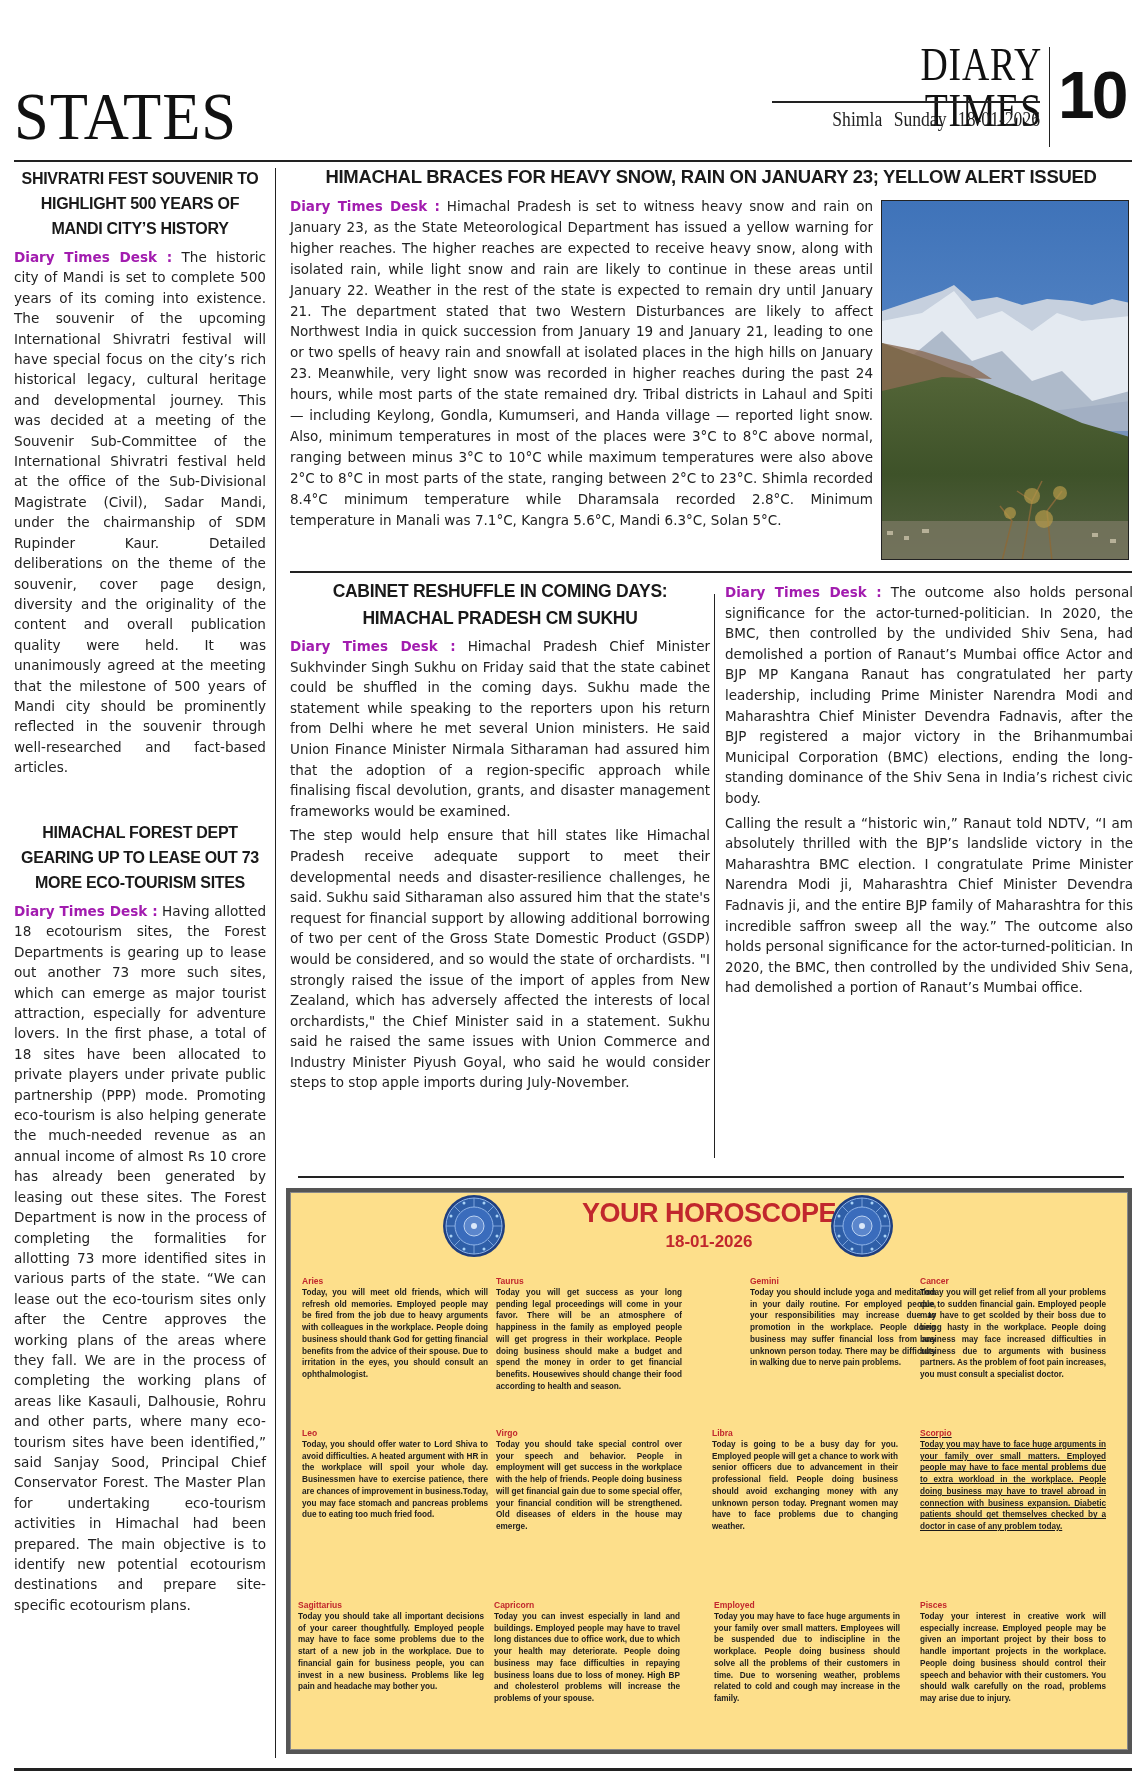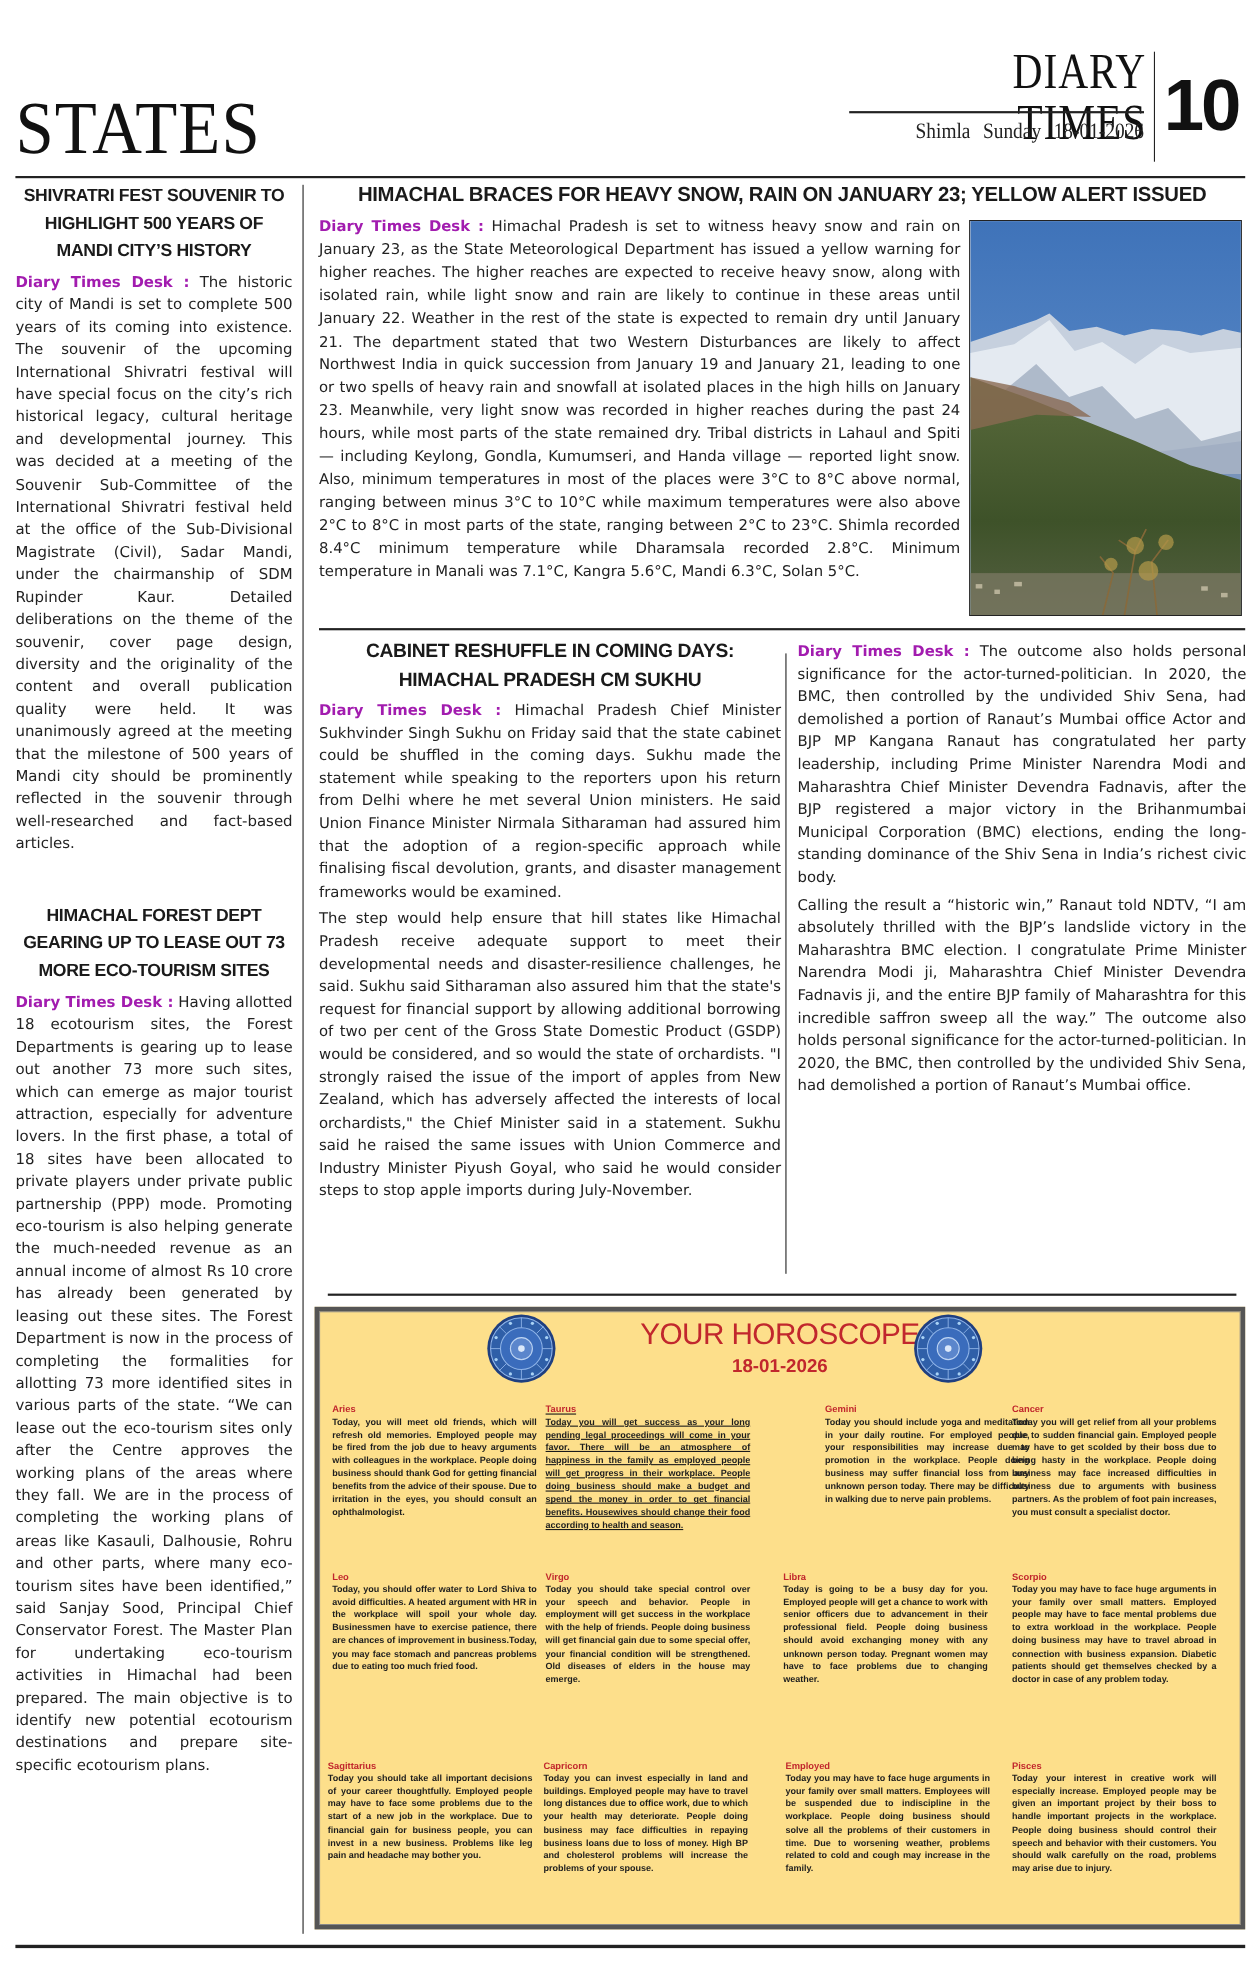--- a/index.html
+++ b/index.html
@@ -37,21 +37,21 @@
   .photo { left: 881px; top: 200px; width: 248px; height: 360px; border: 1px solid #222; overflow: hidden; }
 
   .mid-article { left: 290px; top: 578px; width: 420px; }
   .right-article { left: 725px; top: 578px; width: 408px; }
   .mid-article h2.headline, .right-article h2.headline { font-size: 17.5px; line-height: 27px; }
   .mid-article p.body, .right-article p.body { font-size: 13.5px; line-height: 20.6px; margin-top: 4px; }
   p.body + p.body { }
 
   
   .horo { left: 286px; top: 1188px; width: 846px; height: 566px; background: #fddf8b; border: 4px solid #555; box-shadow: inset 0 0 0 1px #888; }
-  .horo-title { left: 0; width: 100%; top: 6px; text-align: center; font-family: "Liberation Sans", sans-serif; font-weight: normal; font-size: 27px; color: #c1272d; letter-spacing: -0.5px; }
+  .horo-title { left: 0; width: 100%; top: 6px; text-align: center; font-family: "Liberation Sans", sans-serif; font-weight: bold; font-size: 27px; color: #c1272d; letter-spacing: -0.5px; }
   .horo-date { left: 0; width: 100%; top: 40px; text-align: center; font-family: "Liberation Sans", sans-serif; font-weight: bold; font-size: 17px; color: #c1272d; }
   .wheel { top: 2px; width: 64px; height: 64px; }
   .sign { width: 186px; }
   .sign-name { font-family: "Liberation Sans", sans-serif; font-weight: bold; font-size: 8.5px; color: #c1272d; line-height: 11px; }
   .sign-text { font-family: "Liberation Sans", sans-serif; font-weight: bold; font-size: 8.2px; line-height: 11.7px; color: #1d1d1d; text-align: justify; }
 </style>
 </head>
 <body>
 
 <div class="abs section-title">STATES</div>
@@ -204,21 +204,21 @@
           <circle cx="9" cy="22" r="1.5"></circle>
         </g>
       <circle cx="32" cy="32" r="3" fill="#dbe8fa"></circle>
     </svg>
   </div>
 
   <div class="abs sign" style="left:12px; top:84px;">
     <div class="sign-name">Aries</div>
     <div class="sign-text">Today, you will meet old friends, which will refresh old memories. Employed people may be fired from the job due to heavy arguments with colleagues in the workplace. People doing business should thank God for getting financial benefits from the advice of their spouse. Due to irritation in the eyes, you should consult an ophthalmologist.</div>
   </div>
-  <div class="abs sign" style="left:206px; top:84px;text-decoration:underline;">
+  <div class="abs sign" style="left:206px; top:84px;">
     <div class="sign-name">Taurus</div>
     <div class="sign-text">Today you will get success as your long pending legal proceedings will come in your favor. There will be an atmosphere of happiness in the family as employed people will get progress in their workplace. People doing business should make a budget and spend the money in order to get financial benefits. Housewives should change their food according to health and season.</div>
   </div>
   <div class="abs sign" style="left:428px; top:84px;margin-left:32px;">
     <div class="sign-name">Gemini</div>
     <div class="sign-text">Today you should include yoga and meditation in your daily routine. For employed people, your responsibilities may increase due to promotion in the workplace. People doing business may suffer financial loss from any unknown person today. There may be difficulty in walking due to nerve pain problems.</div>
   </div>
   <div class="abs sign" style="left:630px; top:84px;">
     <div class="sign-name">Cancer</div>
     <div class="sign-text">Today you will get relief from all your problems due to sudden financial gain. Employed people may have to get scolded by their boss due to being hasty in the workplace. People doing business may face increased difficulties in business due to arguments with business partners. As the problem of foot pain increases, you must consult a specialist doctor.</div>
@@ -229,21 +229,21 @@
     <div class="sign-text">Today, you should offer water to Lord Shiva to avoid difficulties. A heated argument with HR in the workplace will spoil your whole day. Businessmen have to exercise patience, there are chances of improvement in business.Today, you may face stomach and pancreas problems due to eating too much fried food.</div>
   </div>
   <div class="abs sign" style="left:206px; top:236px;">
     <div class="sign-name">Virgo</div>
     <div class="sign-text">Today you should take special control over your speech and behavior. People in employment will get success in the workplace with the help of friends. People doing business will get financial gain due to some special offer, your financial condition will be strengthened. Old diseases of elders in the house may emerge.</div>
   </div>
   <div class="abs sign" style="left:422px; top:236px;">
     <div class="sign-name">Libra</div>
     <div class="sign-text">Today is going to be a busy day for you. Employed people will get a chance to work with senior officers due to advancement in their professional field. People doing business should avoid exchanging money with any unknown person today. Pregnant women may have to face problems due to changing weather.</div>
   </div>
-  <div class="abs sign" style="left:630px; top:236px;">
+  <div class="abs sign" style="left:630px; top:236px;text-decoration:underline;">
     <div class="sign-name">Scorpio</div>
     <div class="sign-text">Today you may have to face huge arguments in your family over small matters. Employed people may have to face mental problems due to extra workload in the workplace. People doing business may have to travel abroad in connection with business expansion. Diabetic patients should get themselves checked by a doctor in case of any problem today.</div>
   </div>
 
   <div class="abs sign" style="left:8px; top:408px;">
     <div class="sign-name">Sagittarius</div>
     <div class="sign-text">Today you should take all important decisions of your career thoughtfully. Employed people may have to face some problems due to the start of a new job in the workplace. Due to financial gain for business people, you can invest in a new business. Problems like leg pain and headache may bother you.</div>
   </div>
   <div class="abs sign" style="left:204px; top:408px;">
     <div class="sign-name">Capricorn</div>

